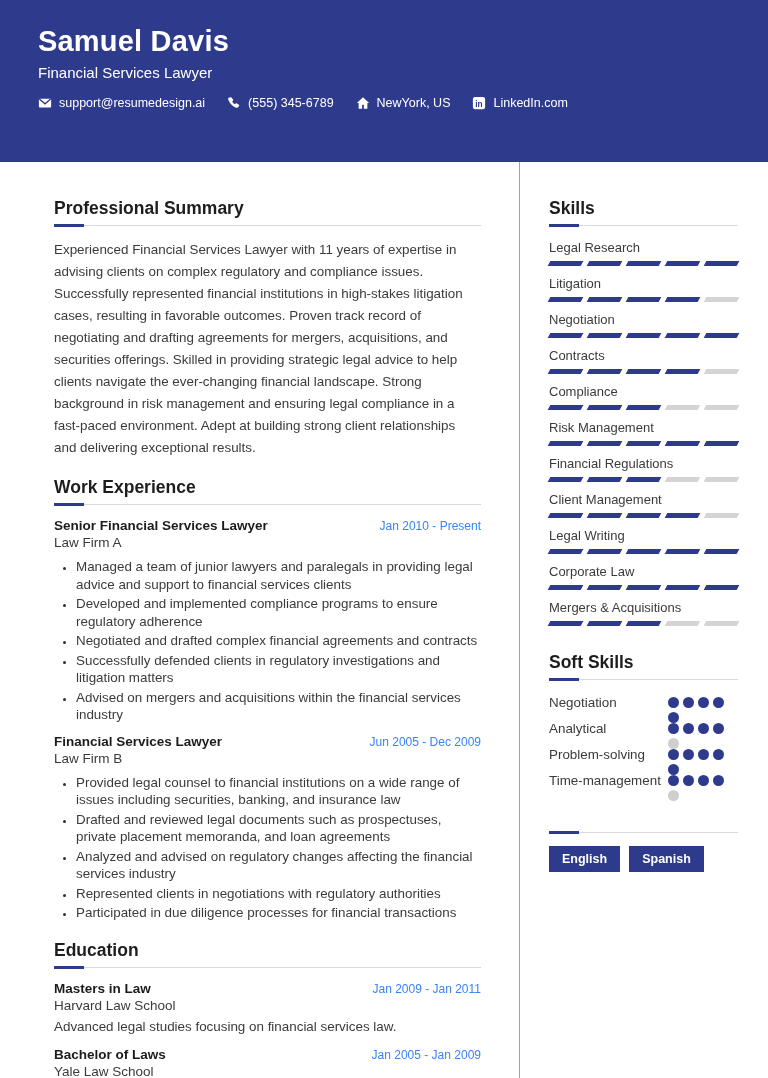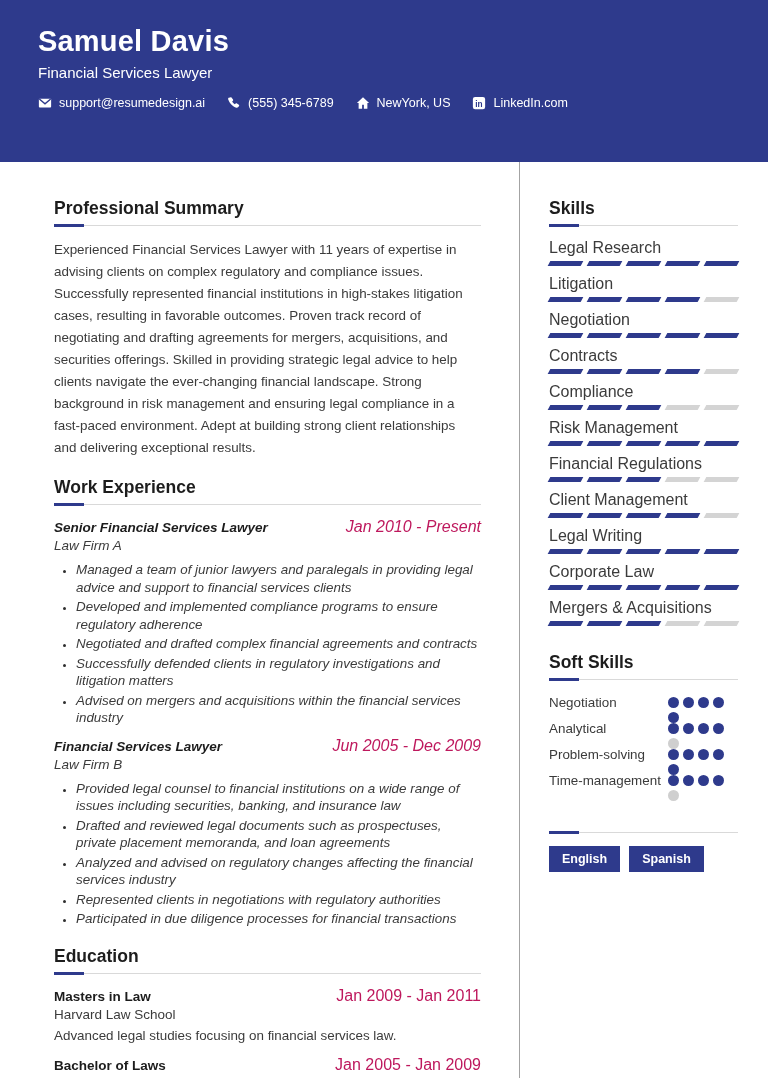--- a/index.html
+++ b/index.html
@@ -22,34 +22,34 @@
   .sidebar { flex:1; padding:36px 30px 0 29px; }
 
   section { margin-bottom:18px; }
   h2 { font-size:17.5px; font-weight:700; color:#1d1d1d; margin:0; line-height:20px; }
   .rule { position:relative; height:3px; margin:6px 0 12px 0; }
   .rule::before { content:""; position:absolute; left:0; right:0; top:1px; height:1px; background:var(--rule-gray); }
   .rule::after  { content:""; position:absolute; left:0; top:0; width:30px; height:3px; background:var(--primary); }
 
   
   .summary-text { margin:0; font-size:13.4px; line-height:22px; color:#3b3b3b; }
-  .job { margin-bottom:10px;font-style:italic; }
+  .job { margin-bottom:10px; }
   .job-head { display:flex; justify-content:space-between; align-items:baseline; }
   .job-title { font-size:13.5px; font-weight:700; color:#1c1c1c; }
-  .job-date { font-size:16px; color:#be185d; white-space:nowrap; }
+  .job-date { font-size:12px; color:#3b82f6; white-space:nowrap; }
   .company { font-size:13.5px; color:#3b3b3b; margin-top:2px; }
   ul.bullets { margin:8px 0 0 0; padding-left:22px; }
   ul.bullets li { font-size:13.4px; line-height:17.5px; color:#3b3b3b; margin-bottom:2px; }
   ul.bullets li::marker { color:#2f2f2f; font-size:11px; }
   .edu { margin-bottom:6px; }
   .edu-desc { font-size:13.4px; color:#3b3b3b; margin:6px 0 13px 0; }
 
   
   .skill { margin-bottom:9px; }
-  .skill-label { font-size:16px; color:#3b3b3b; line-height:17px; }
+  .skill-label { font-size:13px; color:#3b3b3b; line-height:17px; }
   .skill-bar { display:flex; margin-top:5px; height:5px; }
   .seg { width:33px; height:5px; margin-right:6px; transform:skewX(-28deg); }
   .seg:last-child { margin-right:0; }
   .seg.filled { background:var(--primary); }
   .seg.empty { background:var(--bar-empty); }
 
   .soft-row { display:flex; align-items:flex-start; margin-bottom:-4px; }
   .soft-row:last-child { margin-bottom:0; }
   .soft-label { flex:1; font-size:13.4px; color:#3b3b3b; line-height:19px; padding-right:6px; }
   .dots { width:70px; display:flex; flex-wrap:wrap; gap:4px; align-content:flex-start; padding-top:4px; }

